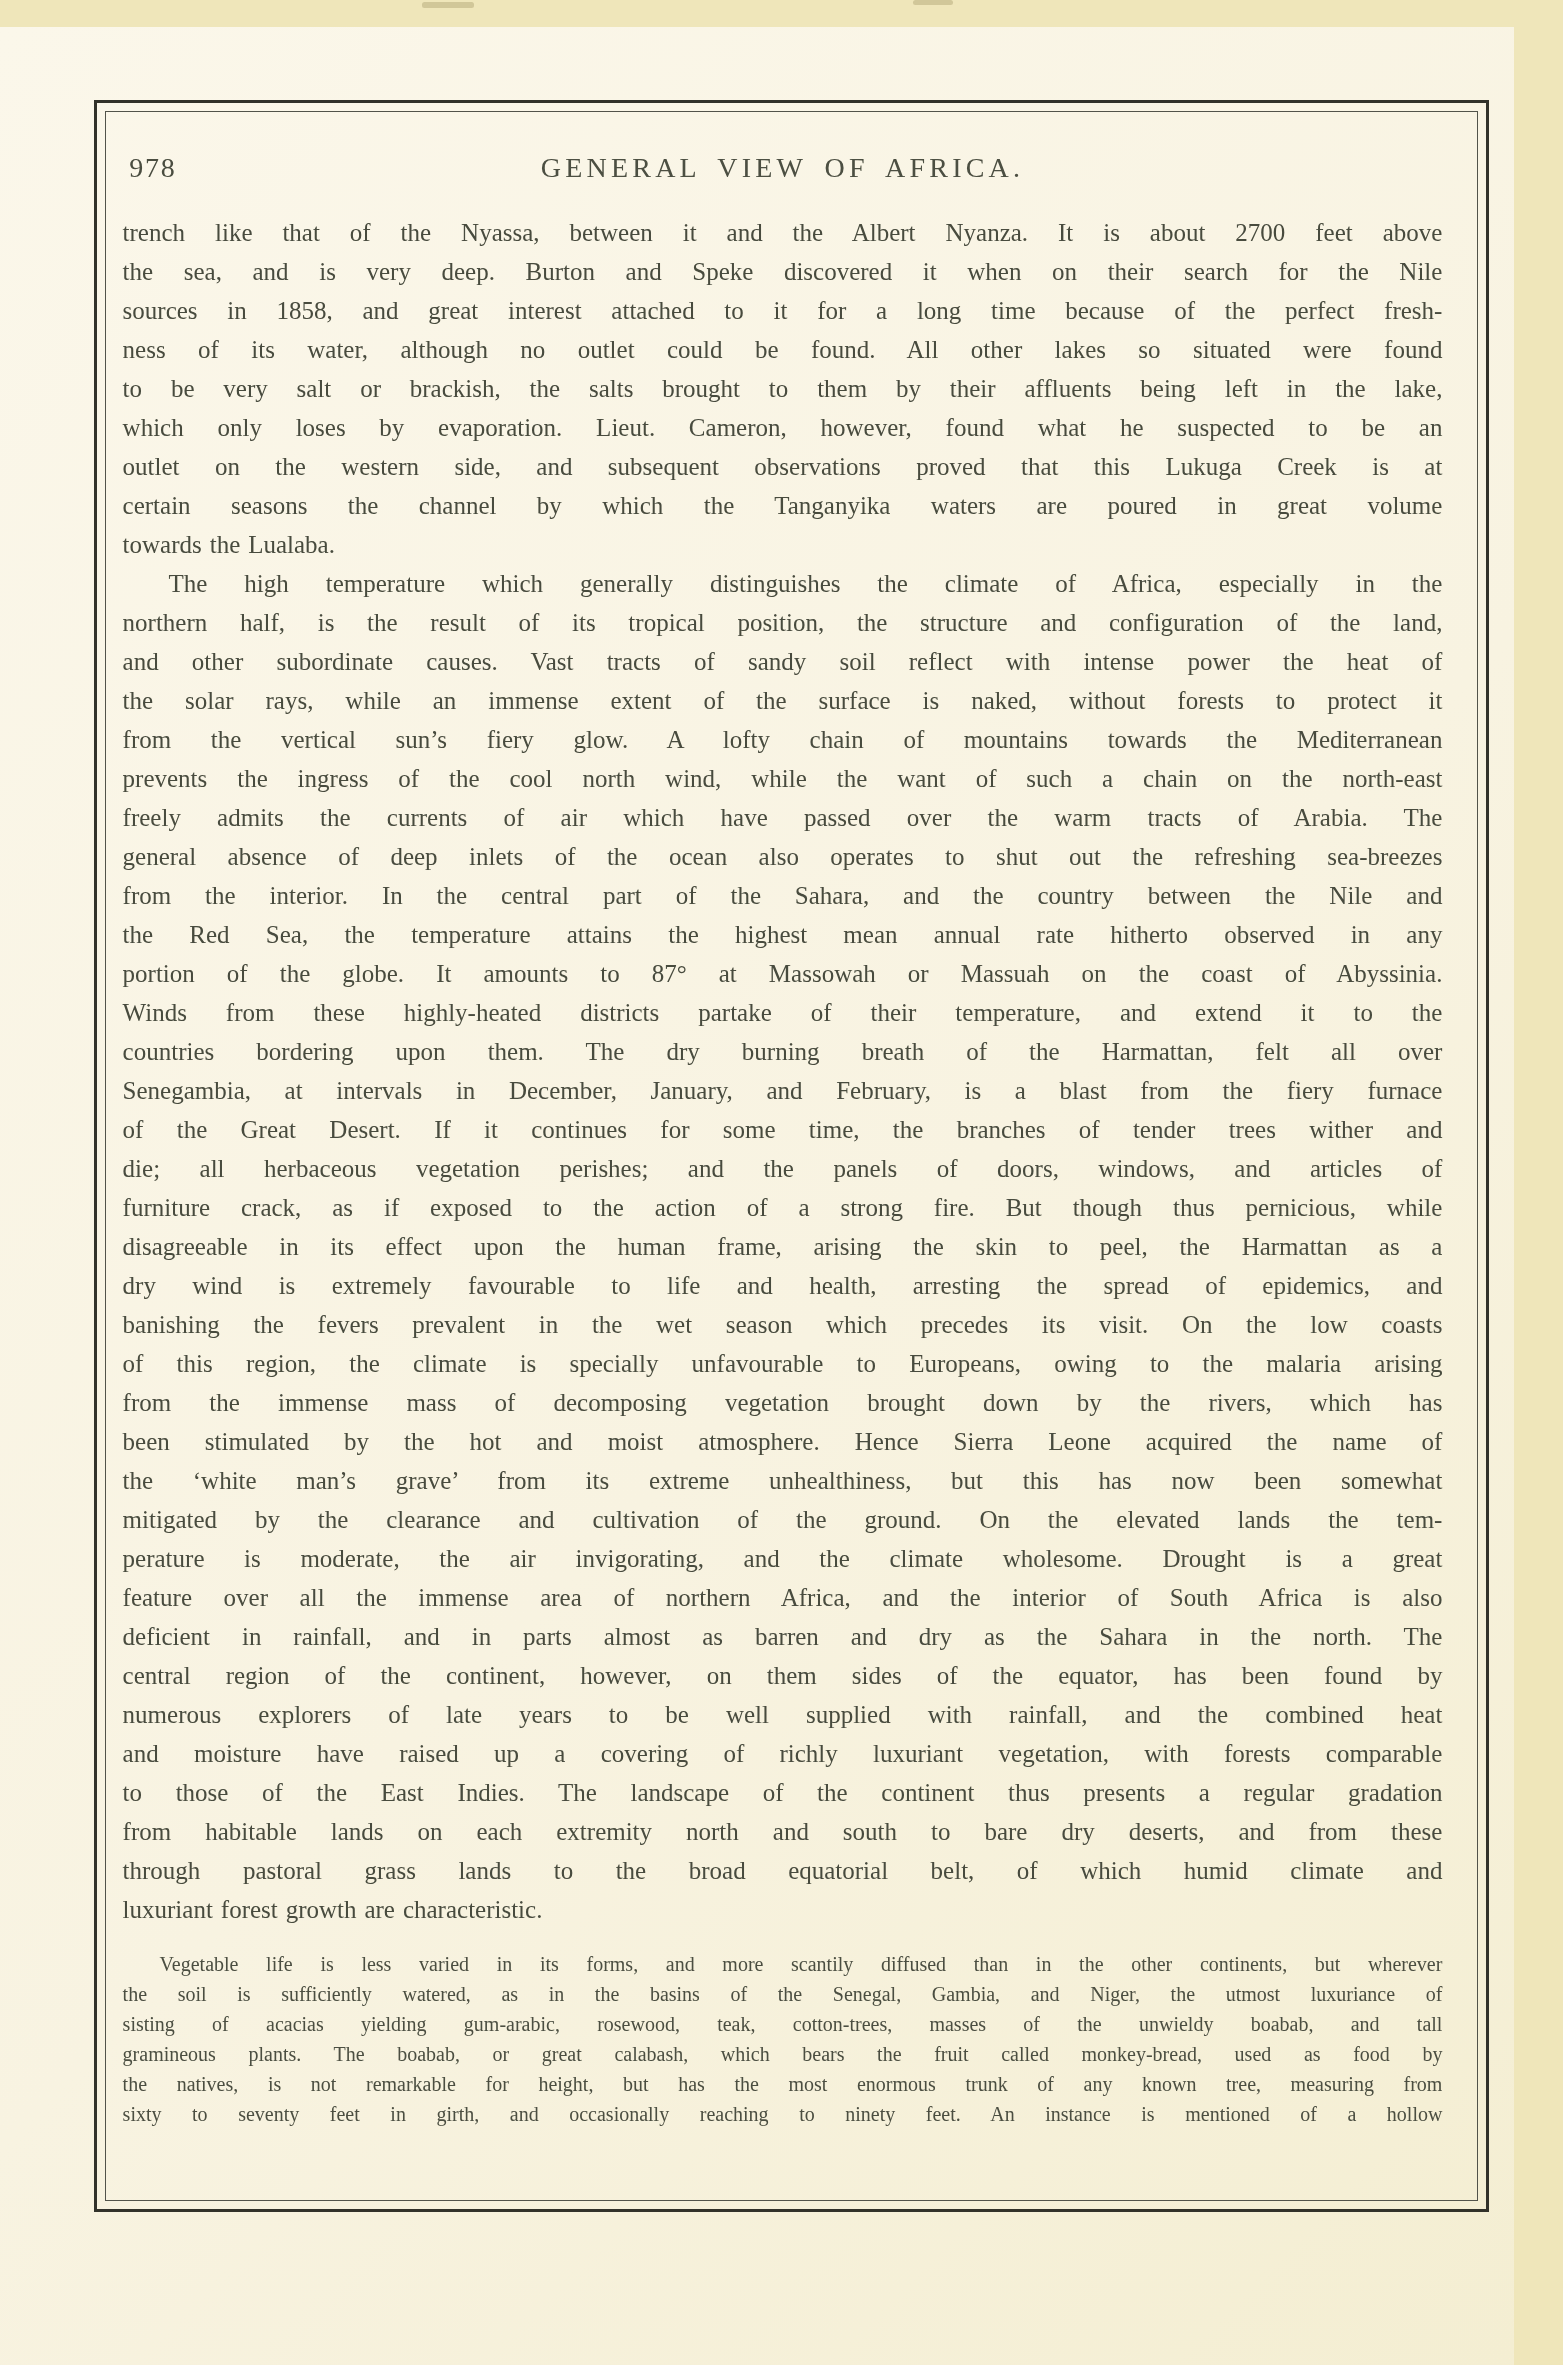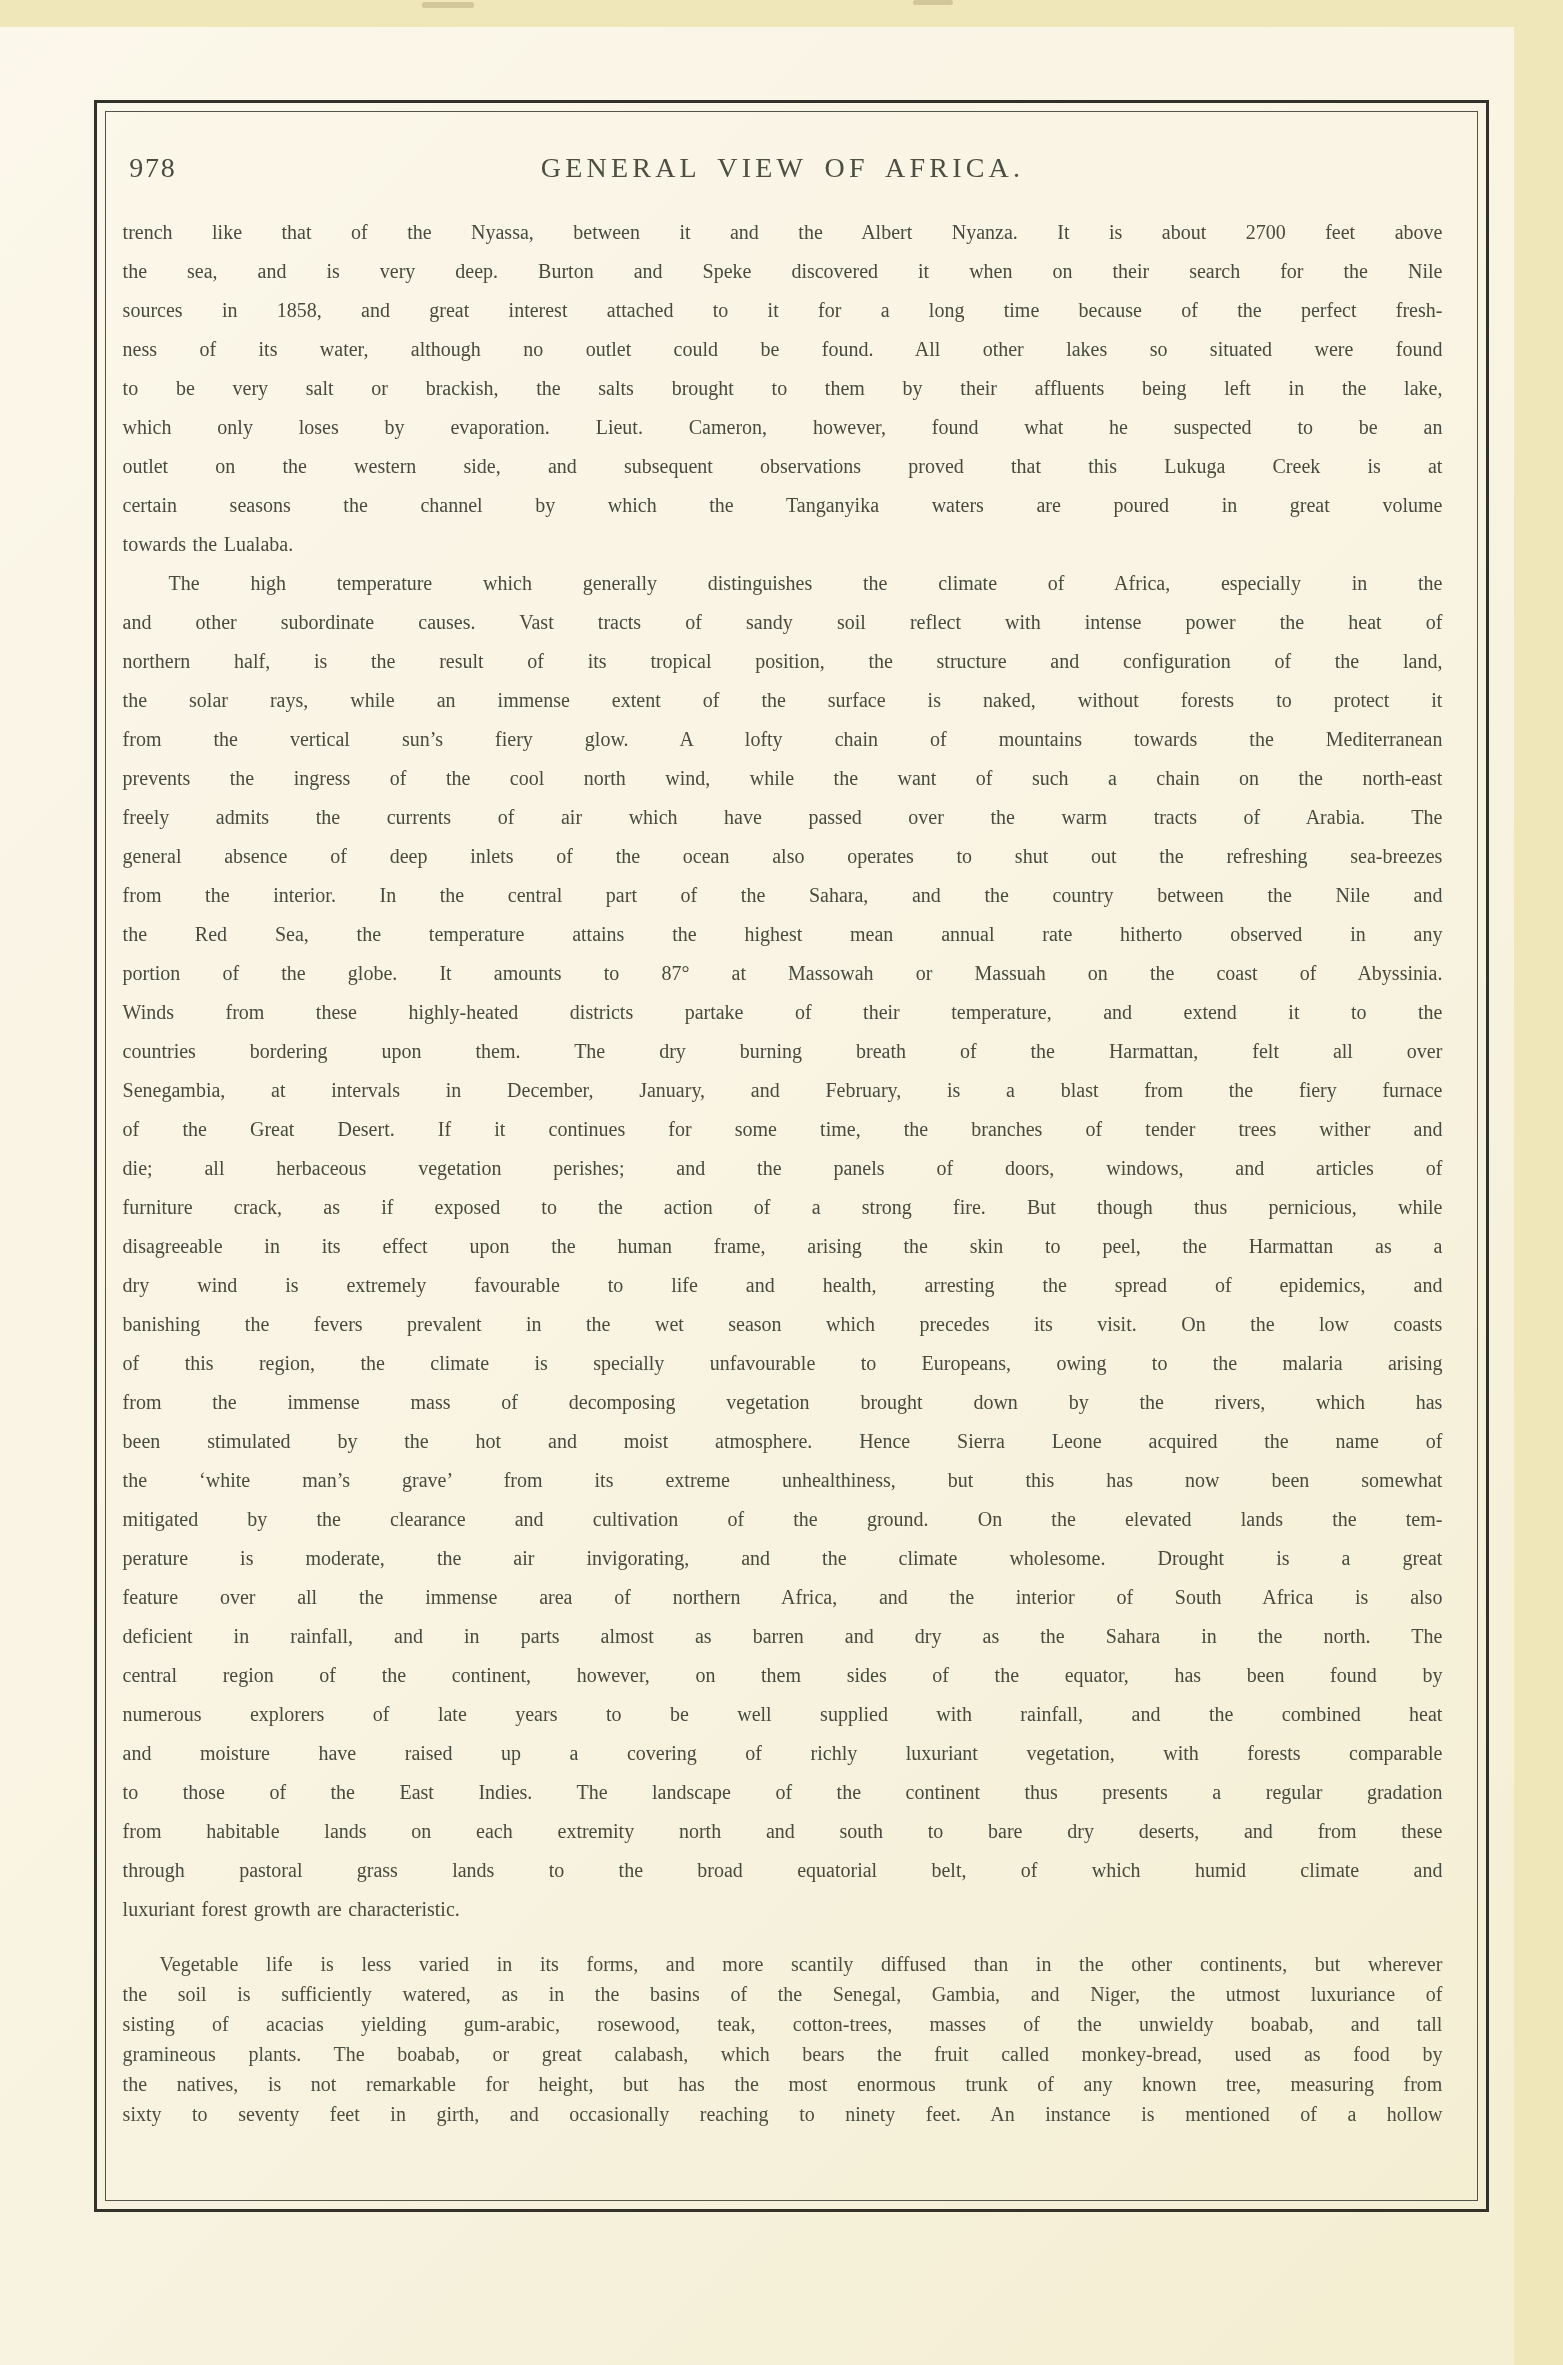--- a/index.html
+++ b/index.html
@@ -56,21 +56,21 @@
     position: absolute;
     left: 0; right: 0;
     text-align: center;
     font-size: 28px;
     letter-spacing: 4.2px;
     word-spacing: 6.7px;
     color: #4c4f42;
   }
 
   .body-text {
-    font-size: 20px;
+    font-size: 25px;
     line-height: 39px;
     word-spacing: 1.7px;
   }
   .tline {
     text-align: justify;
     text-align-last: justify;
     white-space: normal;
   }
   .tline.indent { text-indent: 46px; }
   .tline.last { text-align-last: left; }
@@ -120,22 +120,22 @@
                 <div class="tline">sources in 1858, and great interest attached to it for a long time because of the perfect fresh-</div>
                 <div class="tline">ness of its water, although no outlet could be found.  All other lakes so situated were found</div>
                 <div class="tline">to be very salt or brackish, the salts brought to them by their affluents being left in the lake,</div>
                 <div class="tline">which only loses by evaporation.  Lieut. Cameron, however, found what he suspected to be an</div>
                 <div class="tline">outlet on the western side, and subsequent observations proved that this Lukuga Creek is at</div>
                 <div class="tline">certain seasons the channel by which the Tanganyika waters are poured in great volume</div>
                 <div class="tline last">towards the Lualaba.</div>
               </div>
               <div class="para">
                 <div class="tline indent">The high temperature which generally distinguishes the climate of Africa, especially in the</div>
+                <div class="tline">northern half, is the result of its tropical position, the structure and configuration of the land,</div>
                 <div class="tline">and other subordinate causes.  Vast tracts of sandy soil reflect with intense power the heat of</div>
-                <div class="tline">northern half, is the result of its tropical position, the structure and configuration of the land,</div>
                 <div class="tline">the solar rays, while an immense extent of the surface is naked, without forests to protect it</div>
                 <div class="tline">from the vertical sun’s fiery glow.  A lofty chain of mountains towards the Mediterranean</div>
                 <div class="tline">prevents the ingress of the cool north wind, while the want of such a chain on the north-east</div>
                 <div class="tline">freely admits the currents of air which have passed over the warm tracts of Arabia.  The</div>
                 <div class="tline">general absence of deep inlets of the ocean also operates to shut out the refreshing sea-breezes</div>
                 <div class="tline">from the interior.  In the central part of the Sahara, and the country between the Nile and</div>
                 <div class="tline">the Red Sea, the temperature attains the highest mean annual rate hitherto observed in any</div>
                 <div class="tline">portion of the globe.  It amounts to 87° at Massowah or Massuah on the coast of Abyssinia.</div>
                 <div class="tline">Winds from these highly-heated districts partake of their temperature, and extend it to the</div>
                 <div class="tline">countries bordering upon them.  The dry burning breath of the Harmattan, felt all over</div>

